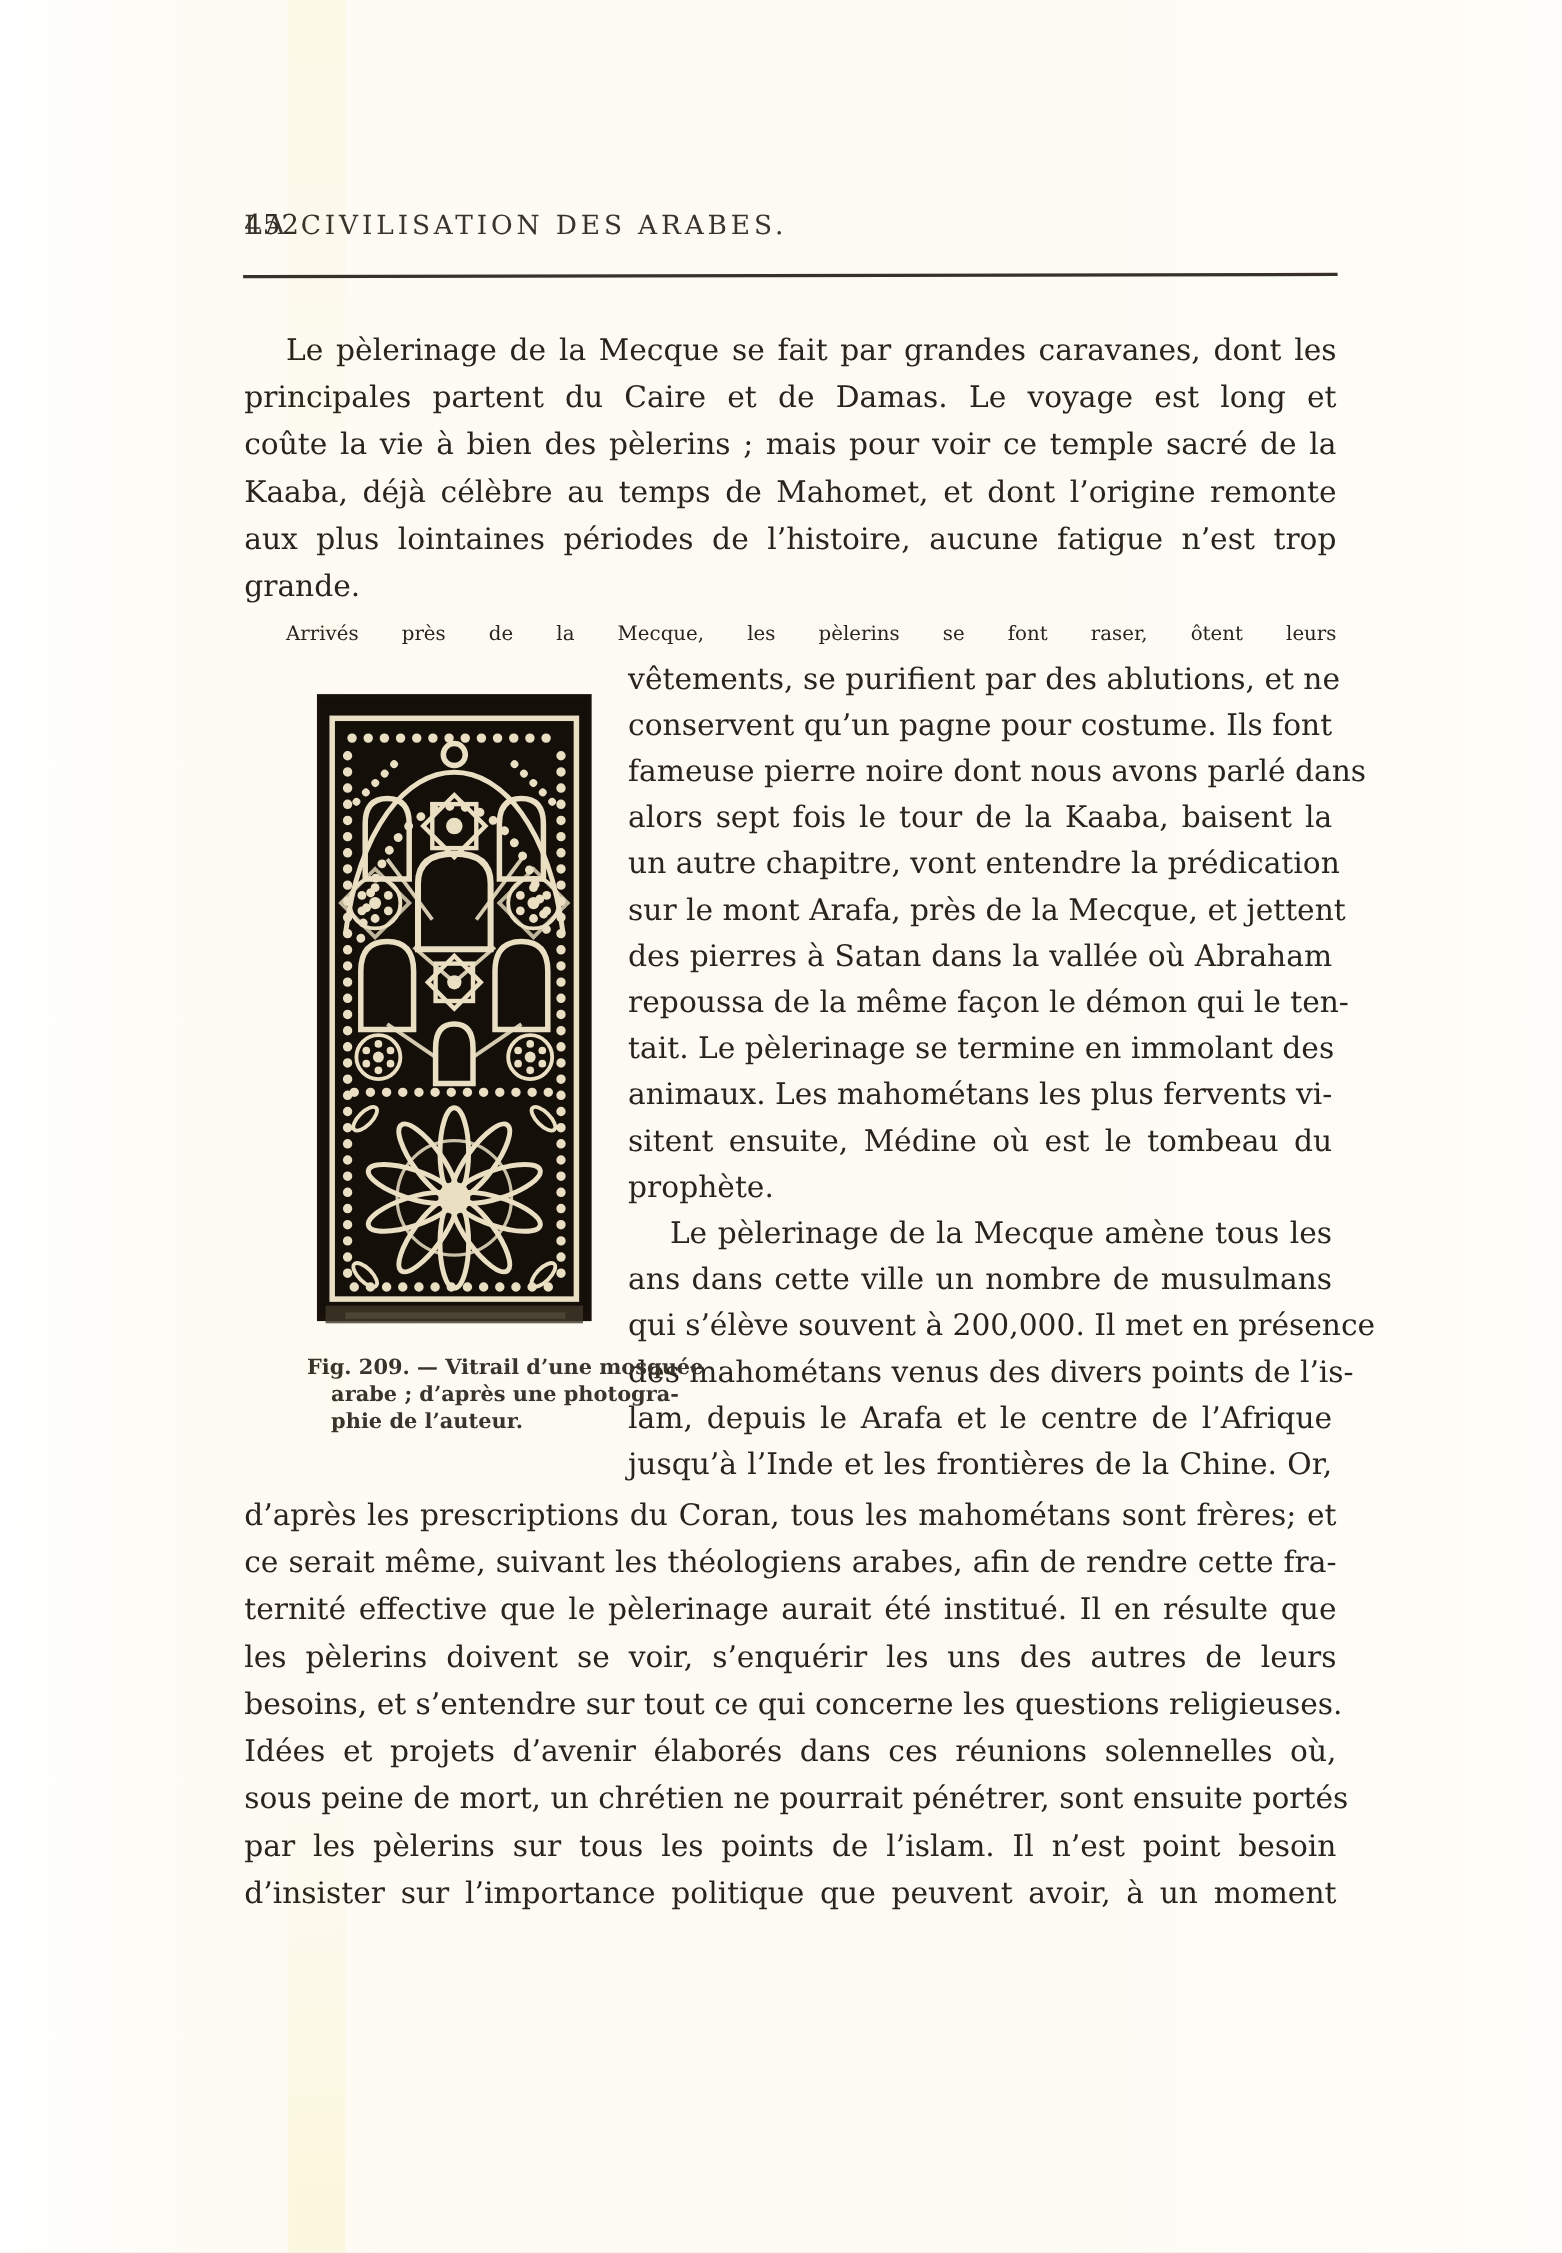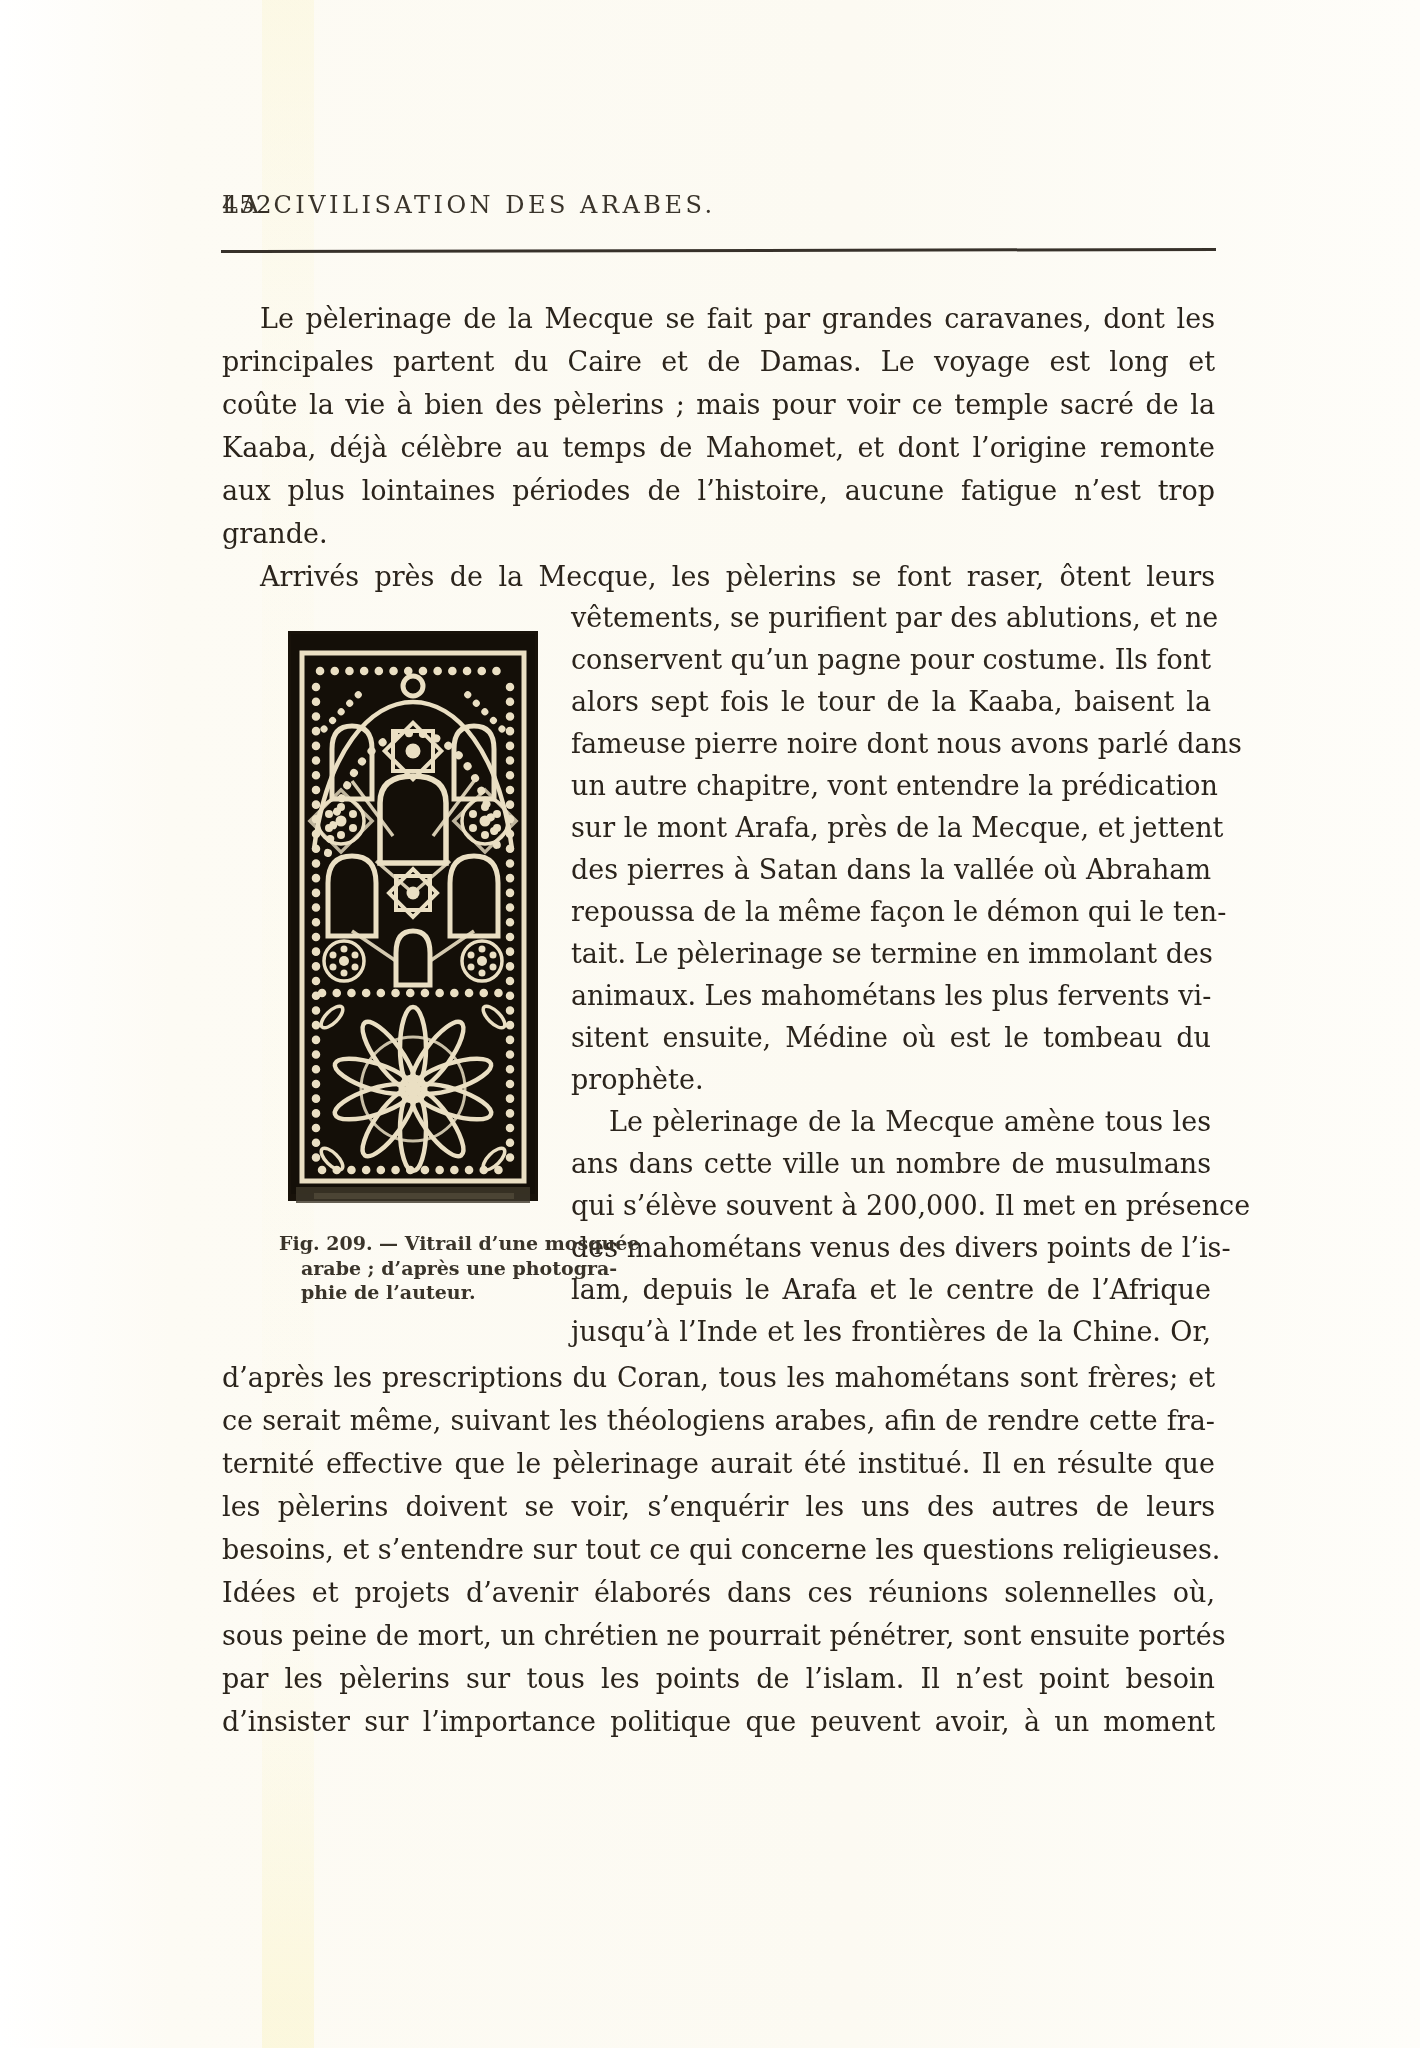--- a/index.html
+++ b/index.html
@@ -18,21 +18,21 @@
   .running-title {
     position:absolute; left:222px; top:191px; width:993px; 
     font-size:24px; letter-spacing:3.5px; color:#3a342b; white-space:nowrap;
   }
   .rule { position:absolute; left:221px; top:249px; width:995px; height:3px; background:#37312a; transform:rotate(-0.12deg); }
 
   .tl { white-space:nowrap; text-align:justify; text-align-last:justify; overflow:visible; }
 
   .p1   { position:absolute; left:222px; top:297px;  width:993px; font-size:27px; }
   .p1 .tl { height:43px; line-height:43px; }
-  .p2first { position:absolute; left:222px; top:555px; width:993px; font-size:27px; }
+  .p2first { position:absolute; left:222px; top:555px; width:993px; font-size:18px; }
   .p2first .tl { height:43px; line-height:43px; text-indent:38px; }
   .col  { position:absolute; left:571px; top:597px;  width:640px; font-size:27px; }
   .col .tl { height:42px; line-height:42px; }
   .p3full { position:absolute; left:222px; top:1356px; width:993px; font-size:27px; }
   .p3full .tl { height:43px; line-height:43px; }
 
   .ind .tl:first-child { text-indent:38px; }
   .endl .tl:last-child { text-align-last:left; }
 
   .figure {
@@ -176,22 +176,22 @@
           <ellipse cx="206" cy="528" rx="14" ry="6" transform="rotate(-45 206 528)"></ellipse>
         </g>
       </g>
     </svg>
   </div>
 
   <div class="col">
     <div class="endl">
         <div class="tl">vêtements, se purifient par des ablutions, et ne</div>
         <div class="tl">conservent qu’un pagne pour costume. Ils font</div>
+        <div class="tl">fameuse pierre noire dont nous avons parlé dans</div>
         <div class="tl">alors sept fois le tour de la Kaaba, baisent la</div>
-        <div class="tl">fameuse pierre noire dont nous avons parlé dans</div>
         <div class="tl">un autre chapitre, vont entendre la prédication</div>
         <div class="tl">sur le mont Arafa, près de la Mecque, et jettent</div>
         <div class="tl">des pierres à Satan dans la vallée où Abraham</div>
         <div class="tl">repoussa de la même façon le démon qui le ten-</div>
         <div class="tl">tait. Le pèlerinage se termine en immolant des</div>
         <div class="tl">animaux. Les mahométans les plus fervents vi-</div>
         <div class="tl">sitent ensuite, Médine où est le tombeau du</div>
         <div class="tl">prophète.</div>
       </div>
     <div class="ind">

